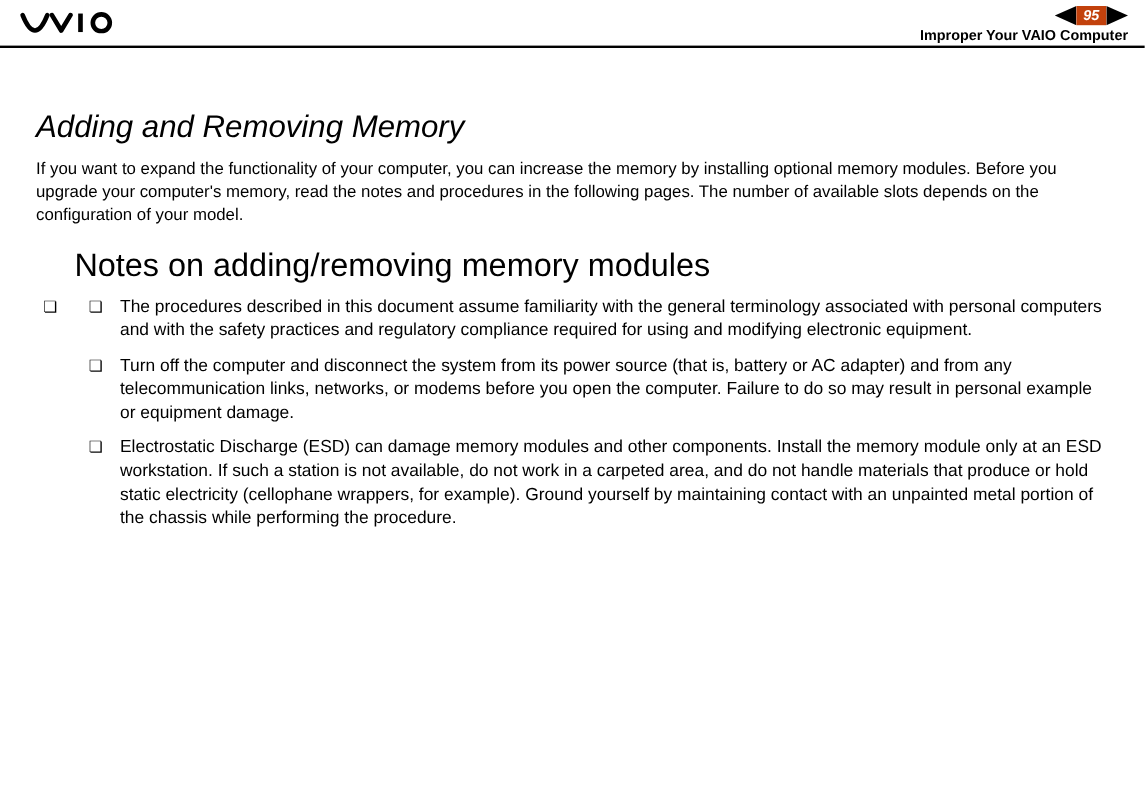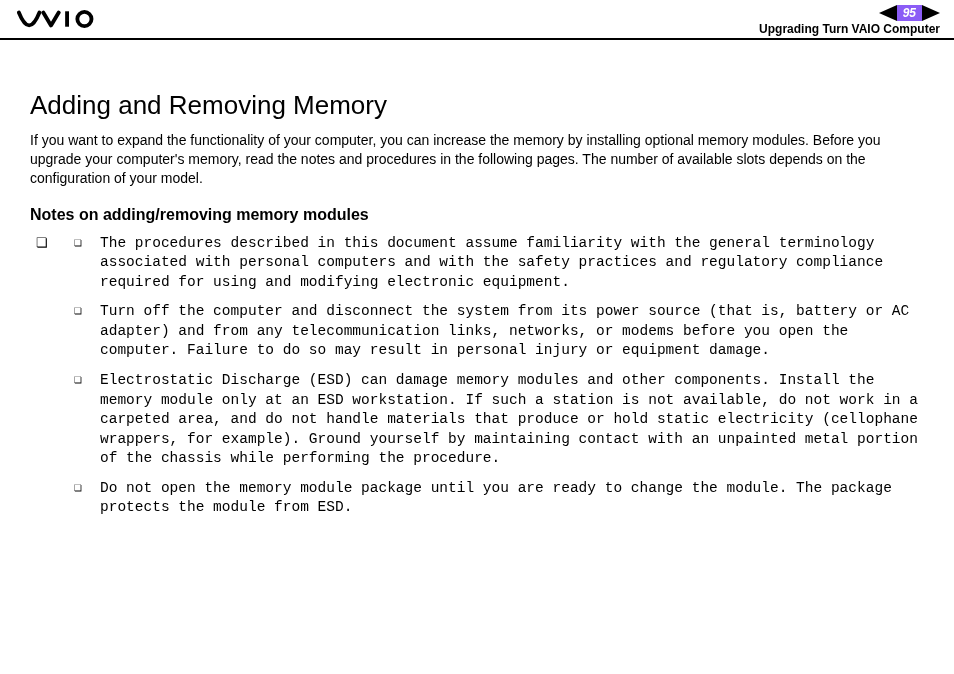--- a/index.html
+++ b/index.html
@@ -34,50 +34,52 @@
     padding-bottom: 2px;
     gap: 1px;
   }
   .pager {
     display: flex;
     align-items: center;
     gap: 0;
   }
   .pager-arrow-left svg, .pager-arrow-right svg { display:block; }
   .page-num {
-    background: #8b5cf6;
+    background: #c2410c;
     color: #fff;
     font-size: 12px;
     font-style: italic;
     font-weight: bold;
     padding: 1px 6px 1px 6px;
     line-height: 14px;
   }
   .section-label {
     font-size: 12px;
     font-weight: bold;
     line-height: 14px;
   }
   .content {
     padding: 50px 30px 20px 30px;
   }
   h1 {
     font-size: 26px;
     font-weight: normal;
     margin-bottom: 10px;
+    font-style: italic;
   }
   .intro {
     font-size: 14px;
     line-height: 1.35;
     margin-bottom: 18px;
   }
   h2 {
-    font-size: 16px;
-    font-weight: bold;
+    font-size: 27px;
+    font-weight: normal;
     margin-bottom: 10px;
+    margin-left: 32px;
   }
   ul.bullets {
     list-style: none;
     padding-left: 28px;
   }
   ul.bullets > li {
     position: relative;
     font-size: 14.5px;
     line-height: 1.35;
     margin-bottom: 10px;
@@ -86,21 +88,20 @@
   ul.bullets > li::before {
     content: "❏";
     position: absolute;
     left: -22px;
     top: 0;
     font-size: 13px;
   }
   ul.bullets ul.bullets {
     margin-top: 10px;
     padding-left: 34px;
-    font-family: Liberation Mono, monospace;
   }
 </style>
 </head>
 <body>
 
 <div class="header">
   <div class="logo">
     <svg viewBox="0 0 160 28" width="110" height="20">
       <path d="M2 4 Q 10 24 18 24 Q 26 24 34 4" stroke="#000" stroke-width="6" fill="none" stroke-linecap="round"></path>
       <path d="M40 4 L52 24 L64 4" stroke="#000" stroke-width="6" fill="none" stroke-linecap="round" stroke-linejoin="round"></path>
@@ -115,31 +116,30 @@
             <polygon points="18,0 18,16 0,8" fill="#000"></polygon>
           </svg>
       </span>
       <span class="page-num">95</span>
       <span class="pager-arrow-right">
         <svg width="18" height="16">
             <polygon points="0,0 0,16 18,8" fill="#000"></polygon>
           </svg>
       </span>
     </div>
-    <div class="section-label">Upgrading Turn VAIO Computer</div>
+    <div class="section-label">Improper Your VAIO Computer</div>
   </div>
 </div>
 
 <div class="content">
   <h1>Adding and Removing Memory</h1>
   <p class="intro">If you want to expand the functionality of your computer, you can increase the memory by installing optional memory modules. Before you upgrade your computer's memory, read the notes and procedures in the following pages. The number of available slots depends on the configuration of your model.</p>
   <h2>Notes on adding/removing memory modules</h2>
   <ul class="bullets">
     <li>
       <ul class="bullets">
         <li>The procedures described in this document assume familiarity with the general terminology associated with personal computers and with the safety practices and regulatory compliance required for using and modifying electronic equipment.</li>
-        <li>Turn off the computer and disconnect the system from its power source (that is, battery or AC adapter) and from any telecommunication links, networks, or modems before you open the computer. Failure to do so may result in personal injury or equipment damage.</li>
+        <li>Turn off the computer and disconnect the system from its power source (that is, battery or AC adapter) and from any telecommunication links, networks, or modems before you open the computer. Failure to do so may result in personal example or equipment damage.</li>
         <li>Electrostatic Discharge (ESD) can damage memory modules and other components. Install the memory module only at an ESD workstation. If such a station is not available, do not work in a carpeted area, and do not handle materials that produce or hold static electricity (cellophane wrappers, for example). Ground yourself by maintaining contact with an unpainted metal portion of the chassis while performing the procedure.</li>
-        <li>Do not open the memory module package until you are ready to change the module. The package protects the module from ESD.</li>
       </ul>
     </li>
   </ul>
 </div>
 
 </body></html>

